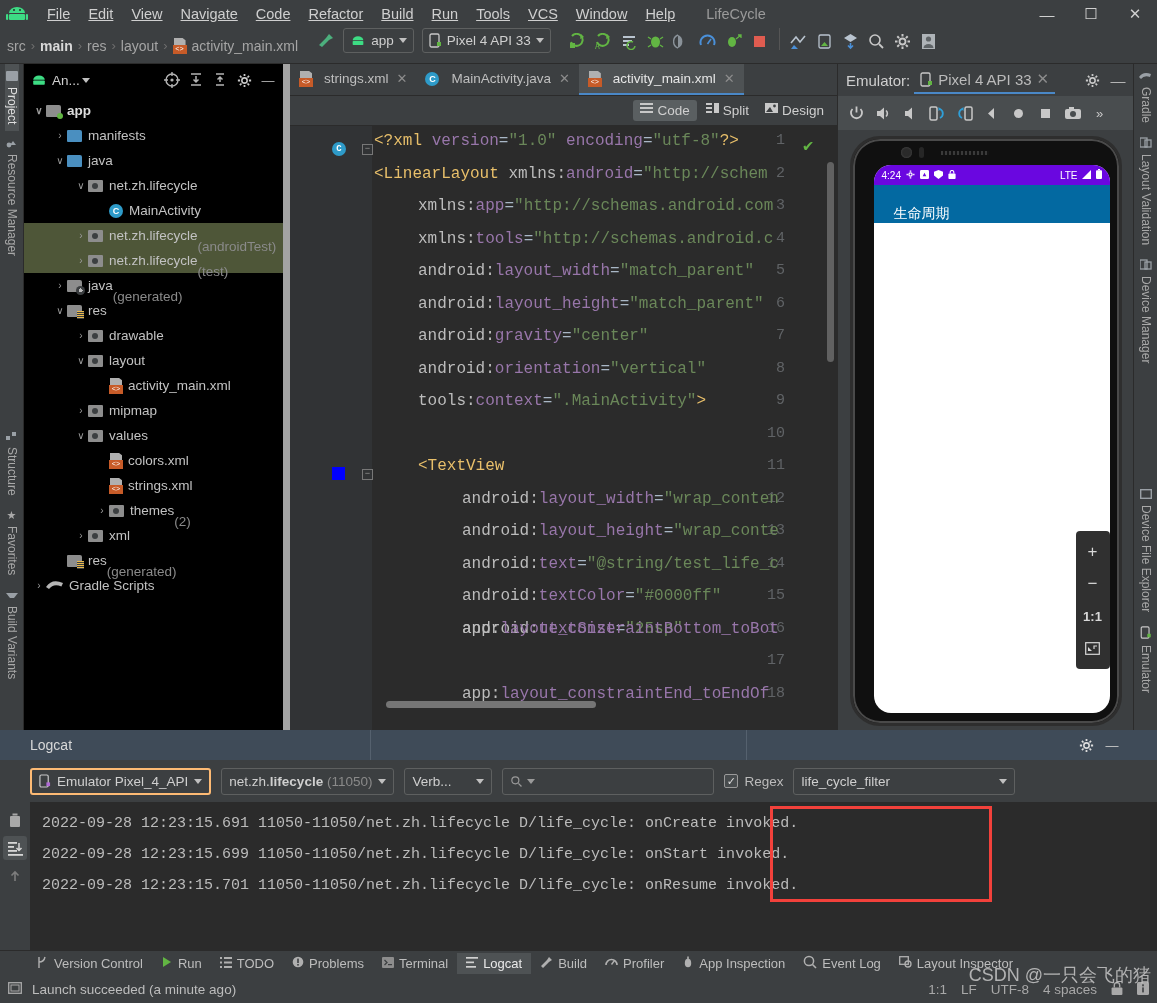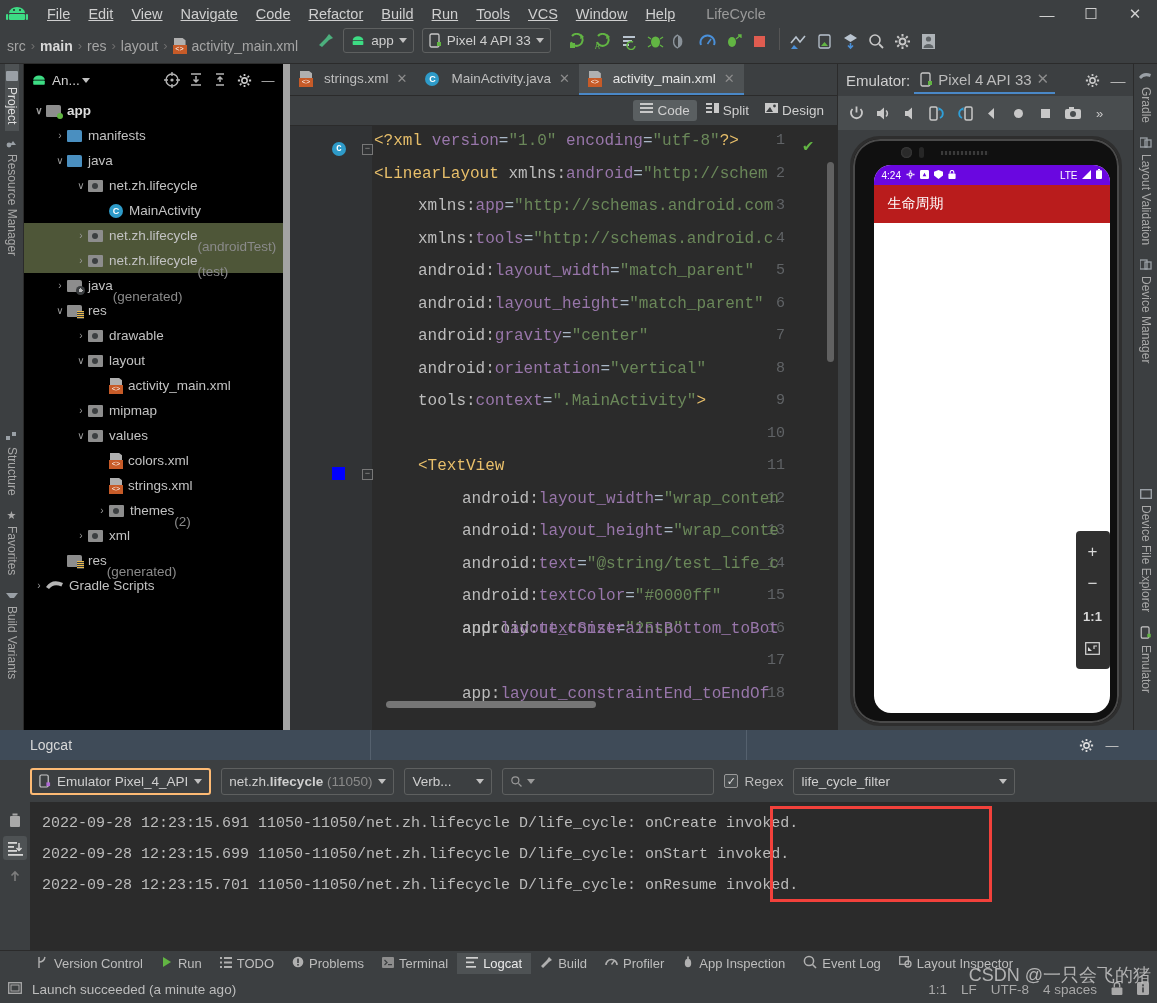--- a/index.html
+++ b/index.html
@@ -145,21 +145,21 @@
   .dev-cam { position:absolute; left:48px; top:8px; width:11px; height:11px; border-radius:50%;
              background:#2a2a2a; box-shadow: inset 0 0 2px #555;}
   .dev-cam2 { position:absolute; left:66px; top:8px; width:5px; height:11px; border-radius:3px; background:#262626;}
   .dev-speaker { position:absolute; left:88px; top:12px; width:48px; height:4px;
              background: repeating-linear-gradient(90deg,#3a3a3a,#3a3a3a 2px,#141414 2px,#141414 4px); }
   .dev-screen { position: absolute; left: 9px; right: 9px; top: 26px; bottom: 10px; background: #fff;
                 border-radius: 17px; overflow: hidden; margin-left: 12px; }
   .statusbar { height: 20px; background: #6a07e0; display: flex; align-items: center; padding: 0 8px;
                color: #fff; font-size: 10px; gap: 5px; }
   .sb-right { margin-left: auto; display: flex; align-items: center; gap: 4px; font-size: 10px; }
-  .appbar { height: 38px; background: #b91c1c; display: flex; align-items: center; padding-left: 14px;
+  .appbar { height: 38px; background: #0369a1; display: flex; align-items: flex-end; padding-left: 20px;
             color: #fff; font-size: 14px; }
   .app-content { position: absolute; top: 58px; left:0; right:0; bottom: 0; background: #fff; }
   .center-text { position: absolute; top: 108px; left: 0; right: 0; text-align: center;
                  color: #0000ff; font-size: 17px; }
   .home-ind { position: absolute; bottom: 8px; left: 50%; transform: translateX(-50%);
               width: 70px; height: 3px; background: #333; border-radius: 2px; }
   .zoomctl { position: absolute; right: 0px; bottom: 44px; width: 34px; background: #303030;
              border-radius: 4px; display:flex; flex-direction:column; align-items:center; padding: 6px 0; gap: 2px; }
   .zoomctl div { width: 30px; height: 30px; display:flex; align-items:center; justify-content:center;
              color:#d8d8d8; font-size: 17px; }

